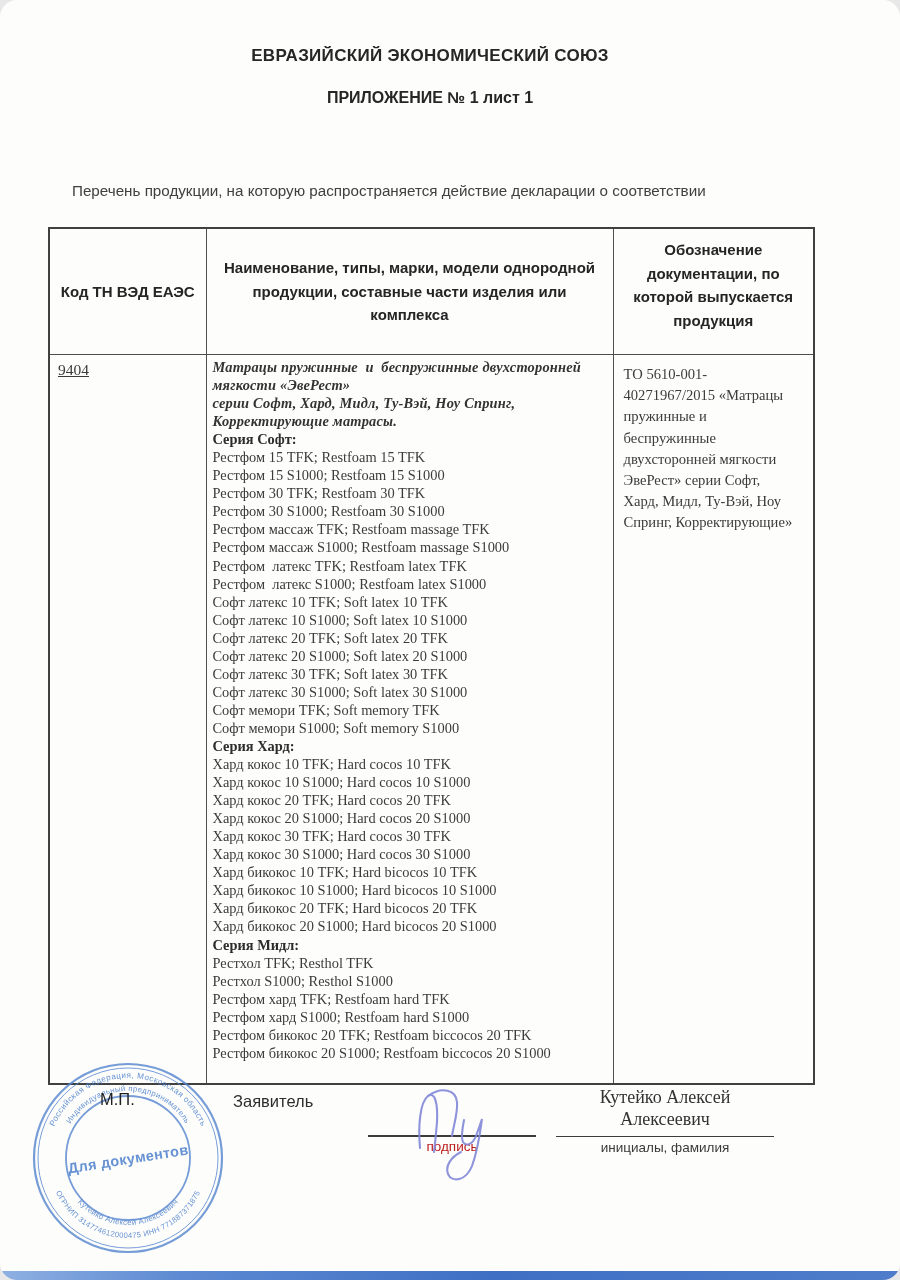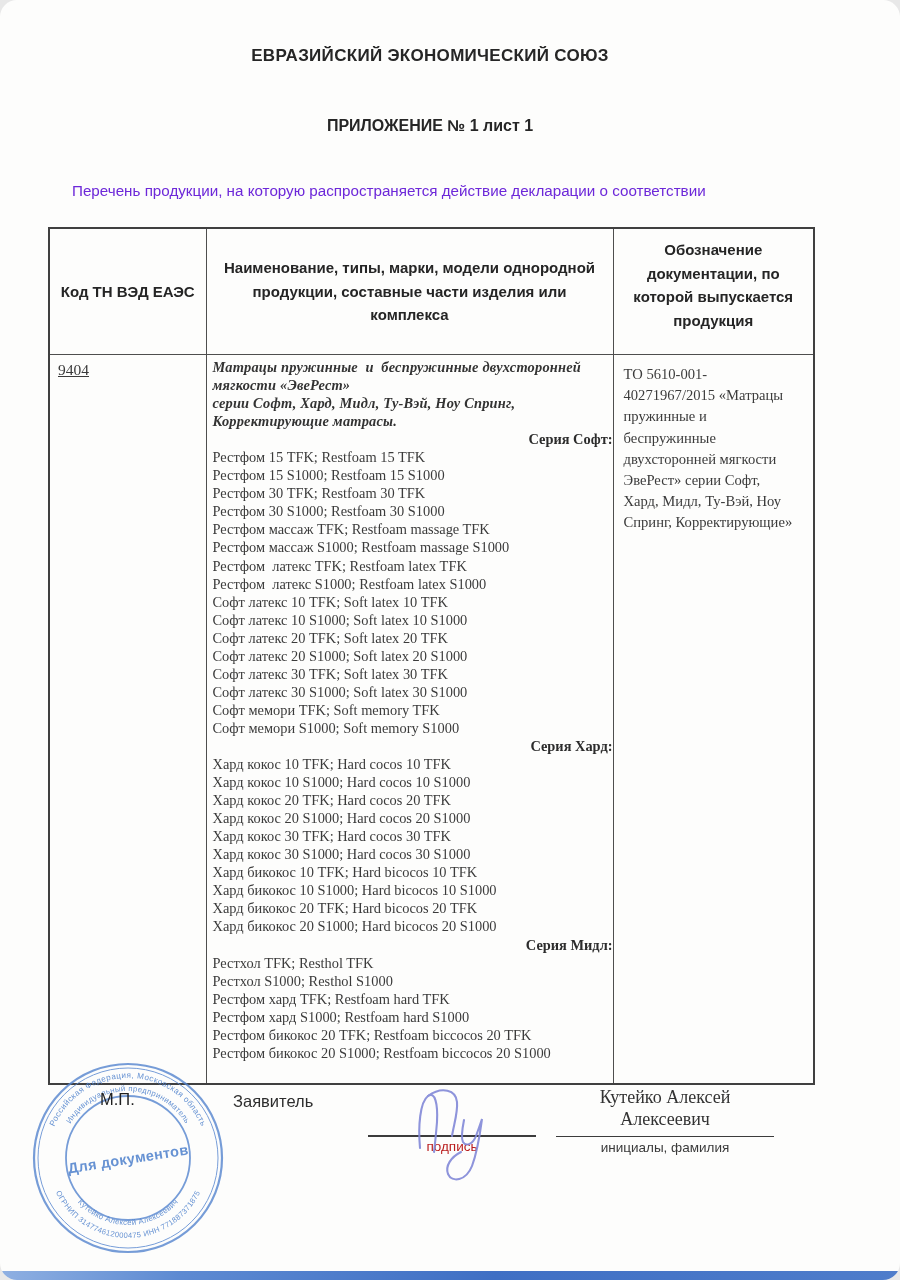--- a/index.html
+++ b/index.html
@@ -1,36 +1,36 @@
 <!DOCTYPE html>
 <html lang="ru"><head>
 <meta charset="utf-8">
 <style>
   html,body{margin:0;padding:0;background:#e8e8e8;}
   .page{position:relative;width:900px;height:1280px;margin:0 auto;background:#fdfdfc;
         font-family:"Liberation Sans",sans-serif;overflow:hidden;color:#2d2d2d;border-radius:17px;}
   
   .hdr{position:absolute;left:0;width:860px;text-align:center;font-weight:bold;color:#262626;}
   .hdr.l1{top:46px;font-size:17px;letter-spacing:.3px;}
-  .hdr.l2{top:89px;font-size:16px;margin-top:28px;}
+  .hdr.l2{top:89px;font-size:16px;}
   .hdr.l3{top:127px;font-size:16.5px;}
-  .subtitle{position:absolute;left:72px;top:182px;font-size:15.2px;color:#6d28d9;}
+  .subtitle{position:absolute;left:72px;top:182px;font-size:15.2px;color:#404040;}
   
   .tbl{position:absolute;left:48px;top:227px;width:765px;border-collapse:collapse;
        table-layout:fixed;}
   .tbl,.tbl th,.tbl td{border:1.6px solid #4e4e4e;}
   .tbl{border-width:2.5px;border-color:#404040;}
   .tbl th{font-size:15px;font-weight:bold;text-align:center;vertical-align:middle;
           line-height:1.58;padding:6px 10px;color:#252525;height:110px;}
   .tbl th.doc-h{vertical-align:top;padding-top:9px;}
   .tbl td{vertical-align:top;font-family:"Liberation Serif","DejaVu Serif",serif;height:706px;overflow:hidden;}
   td.code{font-size:15.5px;padding:6px 0 16px 8px;color:#3a3a3a;text-decoration:underline;}
   td.products{padding:3px 0 0 6px;}
   .products-list .line{font-size:14.4px;line-height:18.05px;white-space:pre;color:#3b3b3b;}
-  .products-list .line.b{font-weight:bold;color:#2c2c2c;text-align:right;}
+  .products-list .line.b{font-weight:bold;color:#2c2c2c;}
   .products-list .line.bi{font-weight:bold;font-style:italic;letter-spacing:.2px;color:#333;}
   td.docs{padding:9px 6px 0 10px;}
   .docs-list .line{font-size:14.6px;line-height:21.2px;white-space:pre;color:#3b3b3b;}
   
   .mp{position:absolute;left:100px;top:1090px;font-size:16.5px;color:#1f1f1f;z-index:3;}
   .applicant{position:absolute;left:233px;top:1092px;font-size:16.5px;color:#2e2e2e;}
   .sig-line{position:absolute;left:368px;top:1135px;width:168px;border-top:2px solid #3c3c3c;}
   .sig-caption{position:absolute;left:368px;top:1139px;width:168px;text-align:center;
                font-size:13.5px;color:#b91c1c;}
   .stamp-svg{position:absolute;left:30px;top:1060px;z-index:2;}

